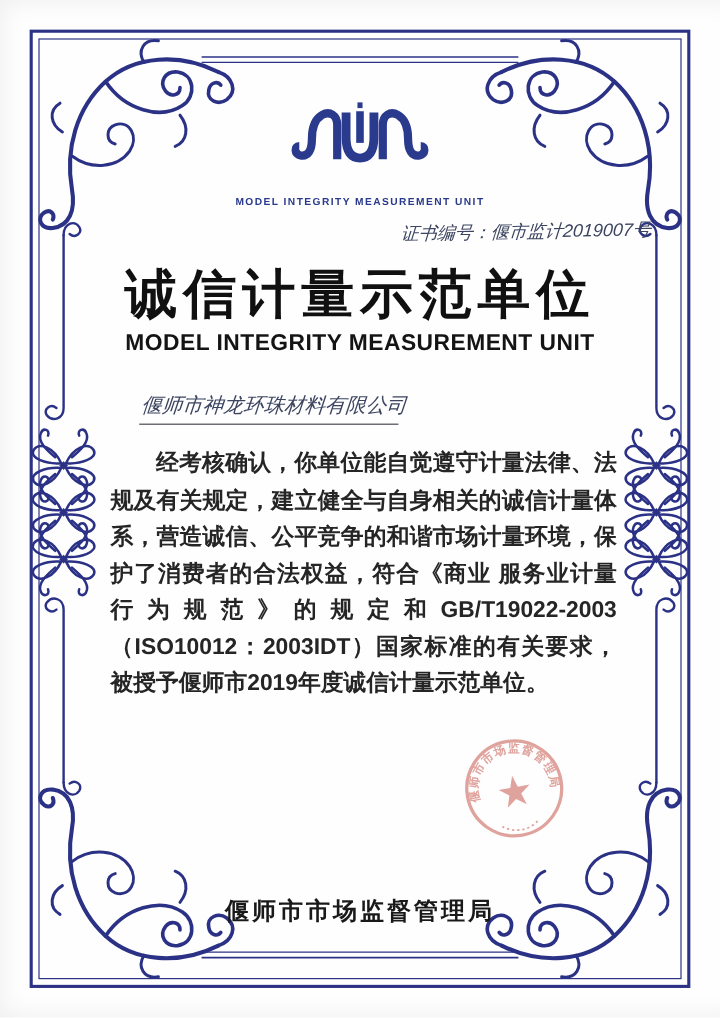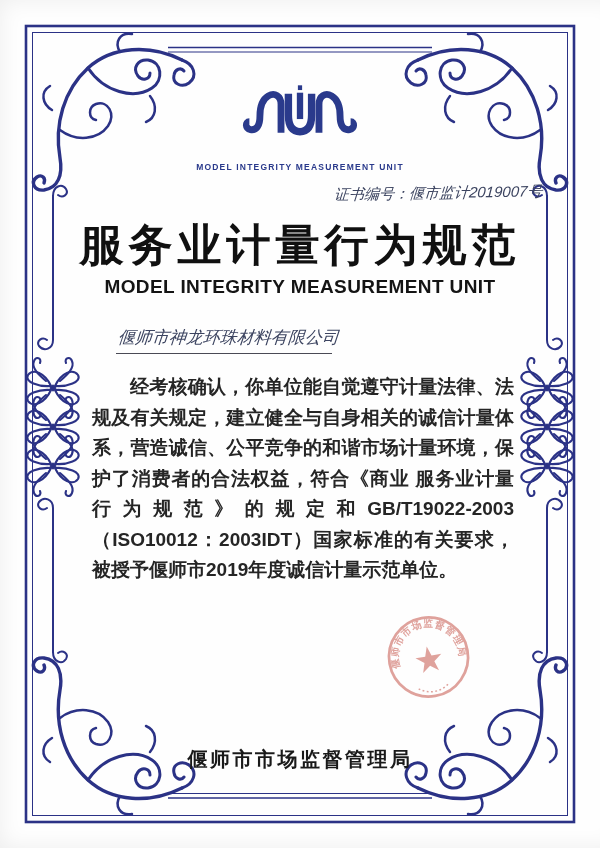--- a/index.html
+++ b/index.html
@@ -149,21 +149,21 @@
         <path stroke-width="13" transform="translate(220,0) scale(-1,1)" d="M74,90 L74,36 C74,20 62,13 50,20 C38,27 34,42 34,58 C34,76 28,86 16,84 C6,82 6,69 14,69"></path>
       </g>
     </svg>
     <div class="logo-caption">MODEL INTEGRITY MEASUREMENT UNIT</div>
   </div>
 
   <div class="abs cert-no">
     <span class="handwritten">证书编号：</span><span class="handwritten">偃市监计2019007号</span>
   </div>
 
-  <div class="abs title-cn">服务业计量行为规范</div>
+  <div class="abs title-cn">诚信计量示范单位</div>
   <div class="abs title-en">MODEL INTEGRITY MEASUREMENT UNIT</div>
 
   <div class="abs company-line">
     <span class="handwritten">偃师市神龙环珠材料有限公司</span>
   </div>
 
   <div class="abs body-par">
     <p>经考核确认，你单位能自觉遵守计量法律、法规及有关规定，建立健全与自身相关的诚信计量体系，营造诚信、公平竞争的和谐市场计量环境，保护了消费者的合法权益，符合《商业 服务业计量行为规范》的规定和GB/T19022-2003（ISO10012：2003IDT）国家标准的有关要求，被授予偃师市2019年度诚信计量示范单位。</p>
   </div>
 

